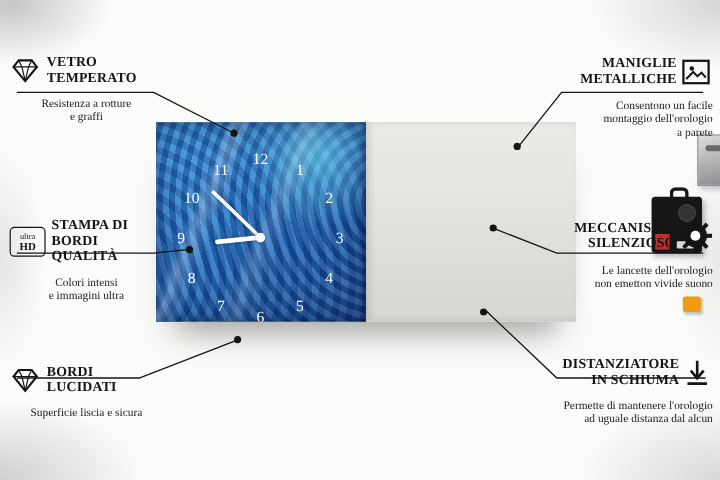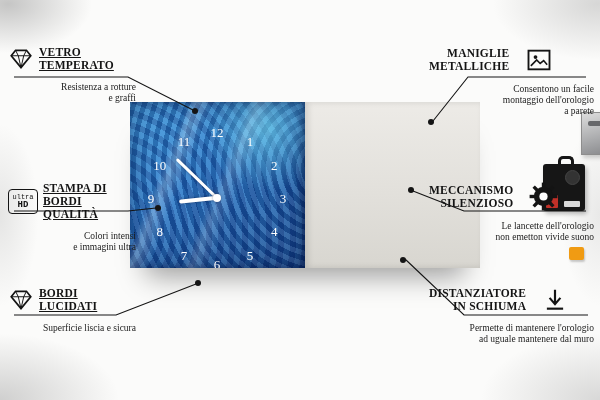--- a/index.html
+++ b/index.html
@@ -55,30 +55,30 @@
         box-shadow:1px 2px 2px rgba(0,0,0,.2);}
   
   .lines{position:absolute;left:0;top:0;z-index:2;pointer-events:none;}
   
   .callout{position:absolute;z-index:3;}
   .head{display:flex;align-items:center;gap:5px;}
   .title{font-weight:bold;font-size:11.5px;line-height:13px;letter-spacing:.2px;white-space:pre-line;}
   .sub{margin-top:10px;font-size:9.5px;line-height:11px;color:#1b1b1b;white-space:pre-line;}
   .icon{display:inline-flex;align-items:center;justify-content:center;flex:0 0 auto;}
   .co-l{width:128px;left:8px;}
-  .co-l .title{text-align:left;text-decoration:underline;}
-  .co-l .sub{text-align:right;}
+  .co-l .title{text-align:left;}
+  .co-l .sub{text-align:center;}
   .co-r{width:165px;right:6px;}
-  .co-r .head{gap:16px;}
+  .co-r .head{justify-content:flex-end;gap:2px;}
   .co-r .title{text-align:right;}
   .co-r .sub{text-align:right;}
-  #co-l1{top:46px;} #co-l2{top:182px;} #co-l3{top:287px;}
-  #co-r1{top:46px;} #co-r2{top:182px;} #co-r3{top:287px;}
+  #co-l1{top:46px;} #co-l2{top:182px;} #co-l3{top:304px;}
+  #co-r1{top:46px;} #co-r2{top:182px;} #co-r3{top:298px;}
   .uhd{flex-direction:column;width:28px;height:23px;border:1.6px solid #141414;border-radius:4px;
-       font-family:Liberation Mono, monospace;font-size:7px;line-height:7px;}
+       font-family:Liberation Serif, serif;font-size:7px;line-height:7px;}
   .uhd .uhd2{font-weight:bold;font-size:9px;line-height:9px;}
 </style>
 </head>
 <body>
 
 <div class="stage">
 
   <div class="panel">
     <div class="front">
       <div id="dial-numbers" class="dial">
@@ -221,16 +221,16 @@
       <div class="title">DISTANZIATORE
 IN SCHIUMA</div>
       <span class="icon">
         <svg viewBox="0 0 24 24" width="26" height="26">
             <path d="M12 2.5 L12 14.5 M7 10 L12 15.8 L17 10" stroke="#141414" stroke-width="2" fill="none"></path>
             <path d="M4.5 20 L19.5 20" stroke="#141414" stroke-width="2"></path>
           </svg>
       </span>
     </div>
     <div class="sub">Permette di mantenere l'orologio
-ad uguale mantenere dal muro</div>
+ad uguale distanza dal alcun</div>
   </div>
 
 </div>
 
 </body></html>

